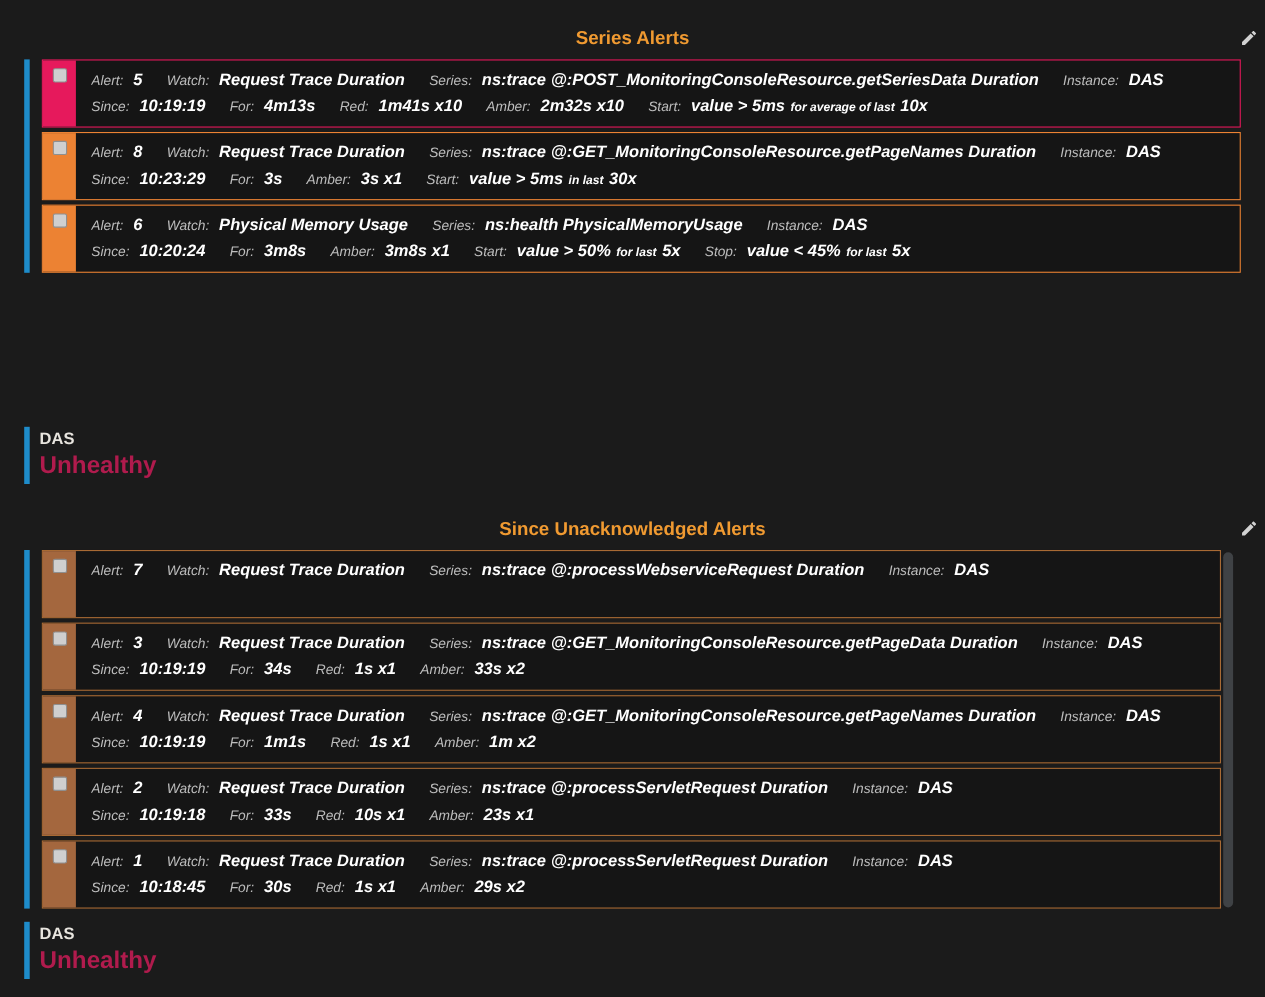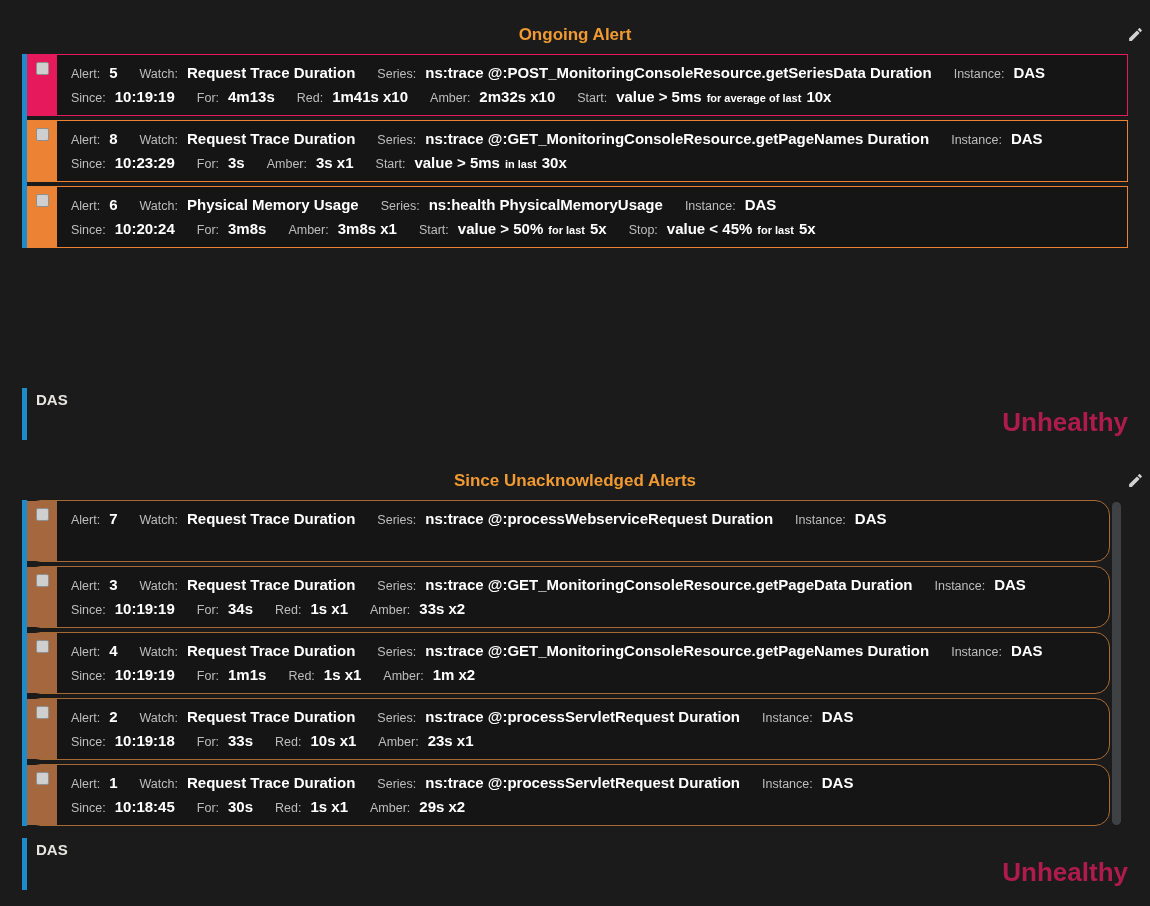--- a/index.html
+++ b/index.html
@@ -13,56 +13,56 @@
   body {
     width:1150px; height:906px; overflow:hidden;
     background:var(--bg);
     font-family:"Liberation Sans", sans-serif;
   }
   .section { position:relative; }
   .section-header { position:relative; margin:24px 22px 0; height:22px; text-align:center; }
   .section-title { color:var(--title); font-size:17px; font-weight:bold; line-height:22px; }
   .edit-btn { position:absolute; right:-17px; top:1px; width:18px; height:18px; cursor:pointer; background:none; border:none; padding:0; }
   .edit-btn svg { display:block; }
-  .alerts-wrap { position:relative; margin:8px 22px 0; padding-left:4px; }
+  .alerts-wrap { position:relative; margin:8px 22px 0; padding-left:16px;font-style:italic; }
   .alerts-wrap::before { content:""; position:absolute; left:0; top:0; bottom:0; width:5px; background:var(--blue); }
   .alert-row {
     display:flex; align-items:stretch; height:62px; margin-bottom:4px;
     background:var(--row-bg); border:1px solid var(--amber);
   }
   .alert-row:last-child { margin-bottom:0; }
   .sev-red { border-color:var(--red); }
   .sev-red .row-block { background:var(--red); }
   .sev-amber { border-color:var(--amber); }
   .sev-amber .row-block { background:var(--amber); }
-  .sev-dim { border-color:var(--amber-dim-border);border-radius:15px; }
+  .sev-dim { border-color:var(--amber-dim-border); }
   .sev-dim .row-block { background:var(--amber-dim); }
   .row-block { flex:0 0 30px; display:flex; justify-content:center; align-items:flex-start; padding-top:7px; }
   .checkbox { width:13px; height:13px; background:var(--checkbox); border:1px solid #8f8f8f; border-radius:2px; cursor:pointer; }
   .row-content { flex:1; min-width:0; padding:6px 8px 6px 14px; display:flex; flex-direction:column; justify-content:space-between; }
   .row-line { white-space:nowrap; line-height:24px; overflow:hidden; }
   .field { margin-right:22px; }
   .field-label { color:var(--label); font-size:12.5px; margin-right:9px; }
   .field-value { color:var(--value); font-size:15px; font-weight:bold; }
   .field-small { color:var(--value); font-size:11px; font-weight:bold; margin:0 5px; }
   .with-scroll .alert-row { margin-right:18px; }
   .v-scrollbar { position:absolute; right:7px; top:2px; bottom:1px; width:9px; border-radius:5px; background:var(--scrollbar); cursor:pointer; }
   .status-block { margin:0 22px; border-left:5px solid var(--blue); padding:3px 0 3px 9px; }
   .status-instance { color:var(--status-name); font-size:15px; font-weight:bold; line-height:17px; }
-  .status-health { color:var(--unhealthy); font-size:26px; font-weight:bold; line-height:29px;text-align:right; }
+  .status-health { color:var(--unhealthy); font-size:22px; font-weight:bold; line-height:29px; }
   #status-1 { margin-top:140px; }
   #header-2 { margin-top:30px; }
   #status-2 { margin-top:12px; }
 </style>
 </head>
 <body>
 
 <section class="section">
   <div class="section-header">
-    <span class="section-title">Ongoing Alert</span>
+    <span class="section-title">Series Alerts</span>
     <button class="edit-btn">
       <span><svg width="17" height="17" viewBox="0 0 24 24" fill="#d2d2d2">
             <path d="M3 17.25V21h3.75L17.81 9.94l-3.75-3.75L3 17.25zM20.71 7.04c.39-.39.39-1.02 0-1.41l-2.34-2.34c-.39-.39-1.02-.39-1.41 0l-1.83 1.83 3.75 3.75 1.83-1.83z"></path>
           </svg></span>
     </button>
   </div>
   <div class="alerts-wrap">
       <div class="alert-row sev-red">
         <div class="row-block">
           <div class="checkbox"></div>

